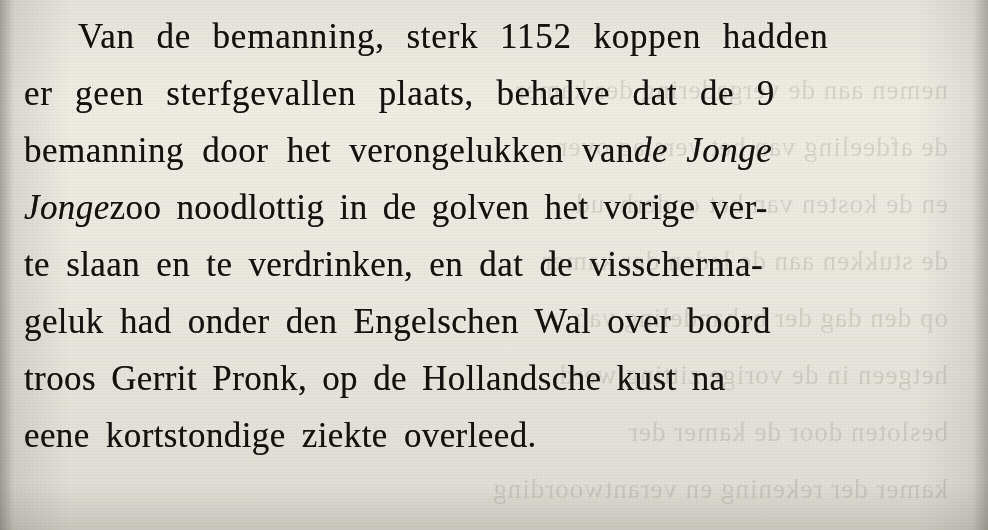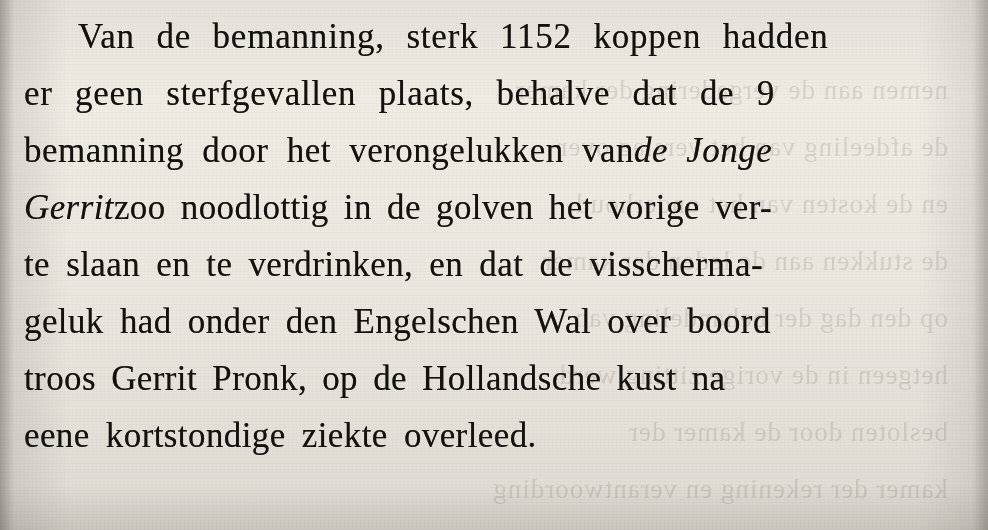--- a/index.html
+++ b/index.html
@@ -144,21 +144,21 @@
   <div id="paper-grain"></div>
 
   <div id="article-text">
 
     <span class="line l1"><span class="indent"></span><span class="w">Van de bemanning, sterk 1152 koppen hadden</span></span>
 
     <span class="line l2"><span class="w">er geen sterfgevallen plaats, behalve dat de 9</span></span>
 
     <span class="line l3"><span class="w">bemanning door het verongelukken van </span><span class="w ital">de Jonge</span></span>
 
-    <span class="line l4"><span class="w ital">Gerrit</span><span class="w"> zoo noodlottig in de golven het vorige ver-</span></span>
+    <span class="line l4"><span class="w ital">Jonge</span><span class="w"> zoo noodlottig in de golven het vorige ver-</span></span>
 
 
 
     <span class="line l8"><span class="w">te slaan en te verdrinken, en dat de visscherma-</span></span>
 
     <span class="line l7"><span class="w">geluk had onder den Engelschen Wal over boord</span></span>
 
     <span class="line l9"><span class="w">troos Gerrit Pronk, op de Hollandsche kust na</span></span>
 
     <span class="line l10"><span class="w">eene kortstondige ziekte overleed.</span></span>

